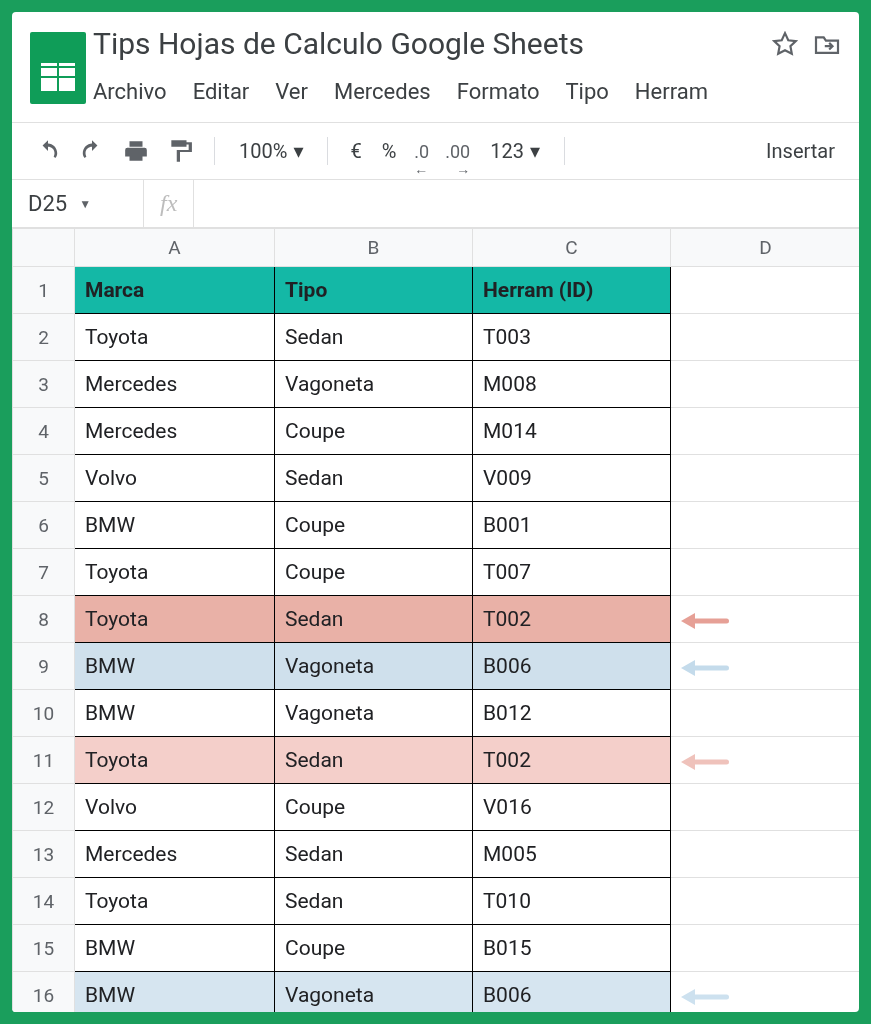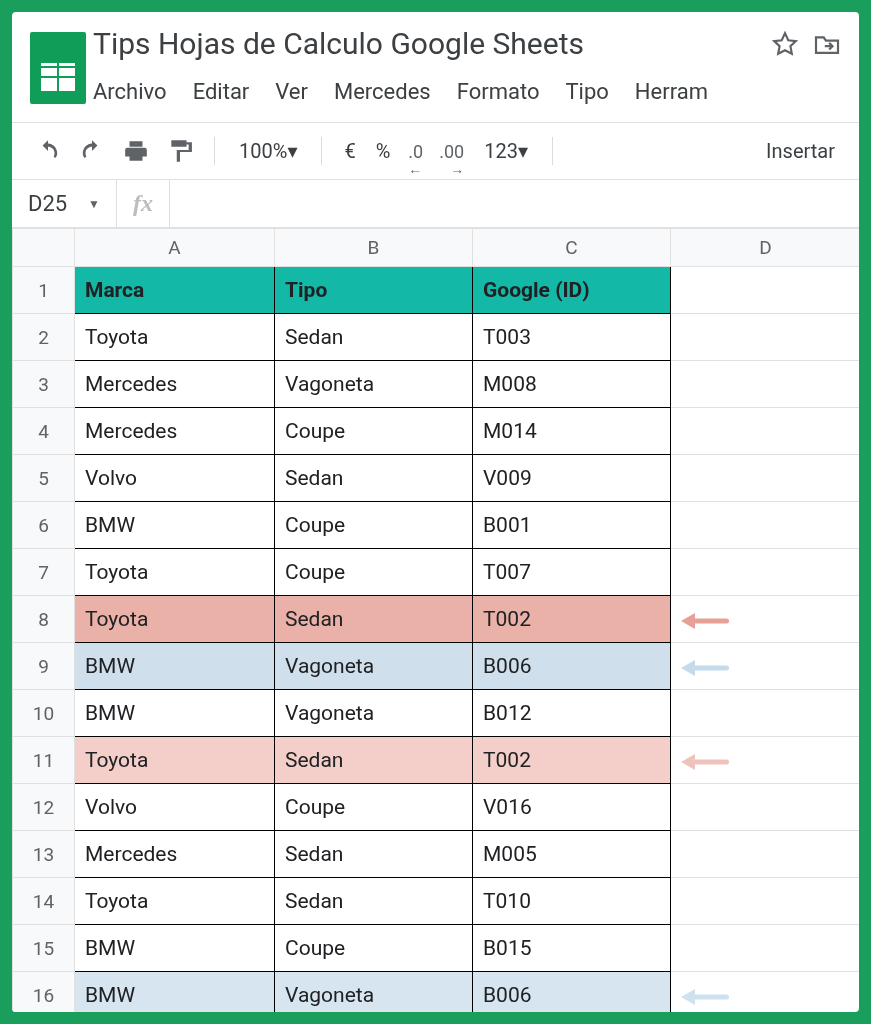--- a/index.html
+++ b/index.html
@@ -98,49 +98,50 @@
   .tool-btn {
     width: 36px; height: 36px;
     display:flex; align-items:center; justify-content:center;
     cursor:pointer;
     color:#5f6368;
   }
   .tool-sep {
     width: 1px; height: 28px; background: #dadce0;
     margin: 0 8px;
   }
-  .zoom-sel { display:flex; align-items:center; font-size:20px; color:#3c4043; cursor:pointer; padding:0 8px;}
+  .zoom-sel { display:flex; align-items:center; gap:6px; font-size:20px; color:#3c4043; cursor:pointer; padding:0 8px;}
   .tool-text { font-size:20px; color:#3c4043; padding: 0 6px; cursor:pointer;}
   .spacer { flex:1; }
   
   .namebar {
     display:flex;
     align-items:center;
     border-bottom: 1px solid #e0e0e0;
     height: 48px;
   }
   .namebox {
-    width: 105px;
+    width: 132px;
     padding: 0 16px;
     font-size: 22px;
     color: #3c4043;
-    display:flex; align-items:center; justify-content:space-between;
+    display:flex; align-items:center; 
     border-right:1px solid #e0e0e0;
     height:100%;
+    gap:12px;
   }
   .namebox .dd { color:#5f6368; font-size:12px;}
   .fx-label {
     font-style: italic;
     font-family: serif;
     color: #bdbdbd;
     font-size: 24px;
     padding: 0 16px;
     border-right:1px solid #e0e0e0;
     height:100%;
-    display:flex;align-items:center;font-weight:bold;
+    display:flex;align-items:center;
   }
   .formula-input{
     flex:1; height:100%; border:none; outline:none; font-size:20px; padding:0 8px;
   }
   
   .grid-area {
     flex:1;
     overflow:hidden;
     position:relative;
   }
@@ -332,21 +333,21 @@
           <th class="colhead">B</th>
           <th class="colhead">C</th>
           <th class="colhead">D</th>
         </tr>
       </thead>
       <tbody id="grid-body">
         <tr>
           <td class="rowhead">1</td>
           <td class="cell hdr">Marca</td>
           <td class="cell hdr">Tipo</td>
-          <td class="cell hdr">Google (ID)</td>
+          <td class="cell hdr">Herram (ID)</td>
           <td class="cell"></td>
         </tr>
       <tr>
             <td class="rowhead">2</td>
             <td class="cell bordered ">Toyota</td>
             <td class="cell bordered ">Sedan</td>
             <td class="cell bordered ">T003</td>
             <td class="cell arrowcell"></td>
           </tr>
           <tr>

